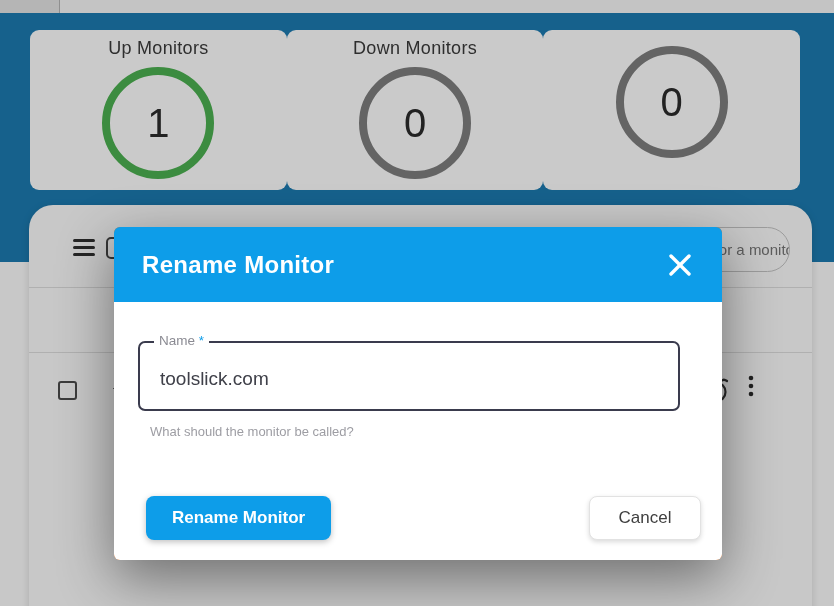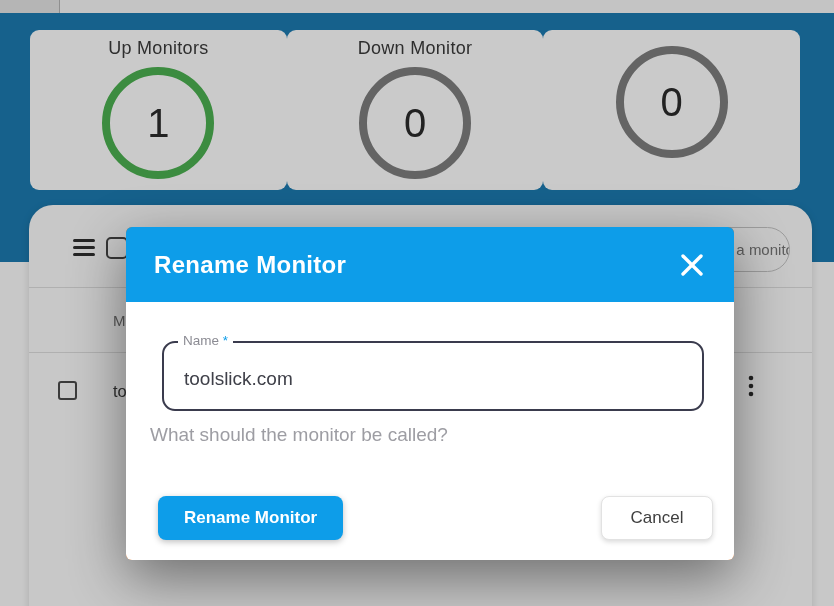--- a/index.html
+++ b/index.html
@@ -38,36 +38,36 @@
   .row-checkbox { position:absolute; left:29px; top:176px; width:19px; height:19px; border:2px solid #4a4a4a; border-radius:3px; background:transparent; }
   .row-name { position:absolute; left:84px; top:177px; font-size:16.5px; color:#3b3b3b; white-space:nowrap; }
   .timer-icon { position:absolute; left:674px; top:170px; }
   .kebab-icon { position:absolute; left:717px; top:167px; }
 
   
   .dim-overlay { position:absolute; left:0; top:13px; width:834px; height:593px; background:rgba(0,0,0,0.2); z-index:50; }
 
   
   .modal { position:absolute; left:114px; top:227px; width:608px; height:333px; z-index:100;
-           border-radius:6px; box-shadow:0 18px 55px rgba(0,0,0,0.45); background:#f97316;margin-left:12px; }
+           border-radius:6px; box-shadow:0 18px 55px rgba(0,0,0,0.45); background:#f97316; }
   .modal-header { position:relative; height:75px; background:#0d9de9; border-radius:6px 6px 0 0;
                   display:flex; align-items:center; }
   .modal-title { margin-left:28px; font-size:24px; font-weight:bold; color:#ffffff; letter-spacing:.3px; }
   .modal-close { position:absolute; right:30px; top:26px; width:24px; height:24px; cursor:pointer; }
   .modal-body { position:relative; height:258px; background:#ffffff; border-radius:0 0 6px 6px; }
 
-  .field-wrap { position:absolute; left:36px; top:39px; width:542px; height:70px;
-                border:2px solid #3a3b4d; border-radius:13px; background:#ffffff; }
+  .field-wrap { position:absolute; left:24px; top:39px; width:542px; height:70px;
+                border:2px solid #3a3b4d; border-radius:7px; background:#ffffff; }
   .field-label { position:absolute; left:14px; top:-10px; background:#ffffff; padding:0 5px;
                  font-size:13.5px; color:#8b8b93; }
   .field-label .req { color:#0d9de9; }
   .field-input { position:absolute; left:0; top:0; width:100%; height:100%; border:none; outline:none;
                  background:transparent; padding:6px 20px 0; font-size:19px; color:#3f4049;
                  font-family:"Liberation Sans", sans-serif; border-radius:9px; }
-  .field-helper { position:absolute; left:24px; top:122px; font-size:19px; color:#9d9da3; }
+  .field-helper { position:absolute; left:36px; top:122px; font-size:13px; color:#9d9da3; }
 
   .btn-submit { position:absolute; left:32px; bottom:20px; height:44px; padding:0 26px; background:#0d9de9;
                 color:#ffffff; font-size:17px; font-weight:bold; border:none; border-radius:8px; cursor:pointer;
                 box-shadow:0 2px 6px rgba(0,0,0,0.25); font-family:"Liberation Sans", sans-serif; }
   .btn-cancel { position:absolute; right:21px; bottom:20px; height:44px; width:112px; background:#ffffff;
                 color:#3f3f3f; font-size:17px; border:1px solid #e2e2e2; border-radius:8px; cursor:pointer;
                 box-shadow:0 2px 5px rgba(0,0,0,0.15); font-family:"Liberation Sans", sans-serif; }
 </style>
 </head>
 <body>
@@ -82,21 +82,21 @@
   <div class="blue-band"></div>
 
   <div class="stat-row">
     <div class="stat-card">
       <div class="stat-title">Up Monitors</div>
       <div class="stat-circle" style="border-color: rgb(76, 175, 80);">
         <span class="stat-value">1</span>
       </div>
     </div>
     <div class="stat-card">
-      <div class="stat-title">Down Monitor</div>
+      <div class="stat-title">Down Monitors</div>
       <div class="stat-circle" style="border-color: rgb(125, 125, 125);">
         <span class="stat-value">0</span>
       </div>
     </div>
     <div class="stat-card">
       <div class="stat-circle" style="border-color: rgb(125, 125, 125);">
         <span class="stat-value">0</span>
       </div>
     </div>
   </div>

